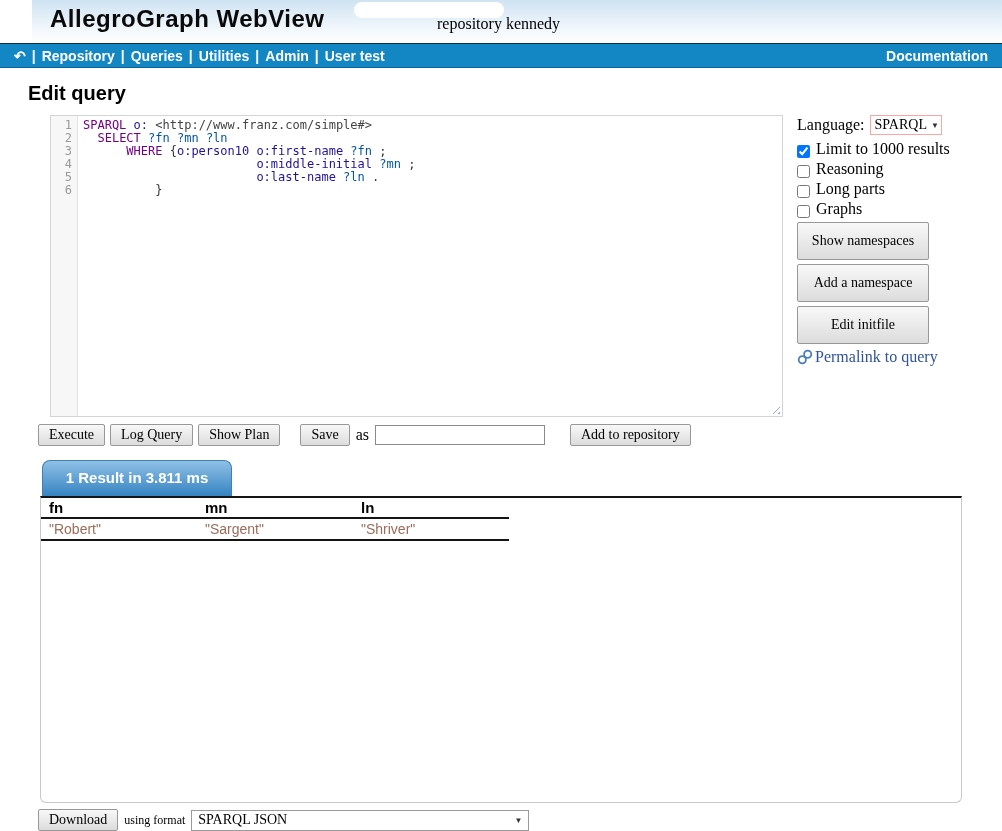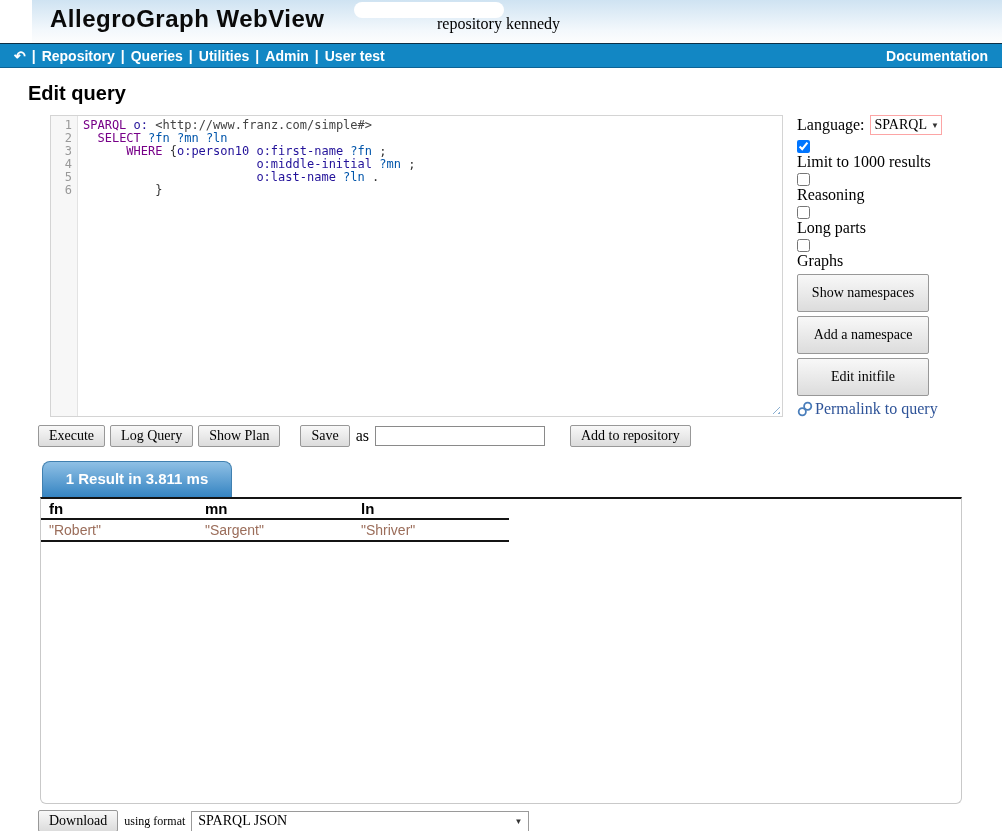--- a/index.html
+++ b/index.html
@@ -38,21 +38,21 @@
   .resize-handle { position:absolute; right:2px; bottom:2px; width:11px; height:11px; cursor:nwse-resize;
       background:repeating-linear-gradient(135deg, transparent 0 2px, #6f9cc6 2px 3px, transparent 3px 4px);
       clip-path:polygon(100% 0, 100% 100%, 0 100%); opacity:0.8; }
 
   
   .options { margin-left:14px; width:170px; font-size:16px; }
   .lang-row { display:flex; align-items:center; margin-bottom:5px; }
   .mini-select { display:inline-flex; align-items:center; justify-content:space-between; border:1px solid #fca5a5;
                  background:#fff; height:20px; padding:0 4px; margin-left:5px; width:72px; font-size:14px; cursor:default; }
   .select-arrow { font-size:8px; color:#333; margin-left:4px; }
-  .check-row { display:flex; align-items:flex-start; margin:2px 0;flex-direction:column; }
+  .check-row { display:flex; align-items:flex-end; margin:2px 0; }
   .check-row input { width:13px; height:13px; margin-right:6px; }
   .opt-btn { display:block; width:132px; margin:4px 0; padding:10px 0; font-family:"Liberation Serif", serif; font-size:14px;
              background:linear-gradient(#f8f8f8,#dcdcdc); border:1px solid #989898; border-radius:2px; cursor:pointer; }
   .permalink { display:flex; align-items:center; color:#2e5398; margin-top:4px; cursor:pointer; text-decoration:none; font-size:16px; }
   .permalink svg { margin-right:2px; }
 
   
   .actions-row { display:flex; align-items:center; margin:6px 0 0 38px; height:24px; }
   .btn { font-family:"Liberation Serif", serif; font-size:14px; padding:2px 10px;
          background:linear-gradient(#f8f8f8,#dcdcdc); border:1px solid #989898; border-radius:2px; cursor:pointer; }

